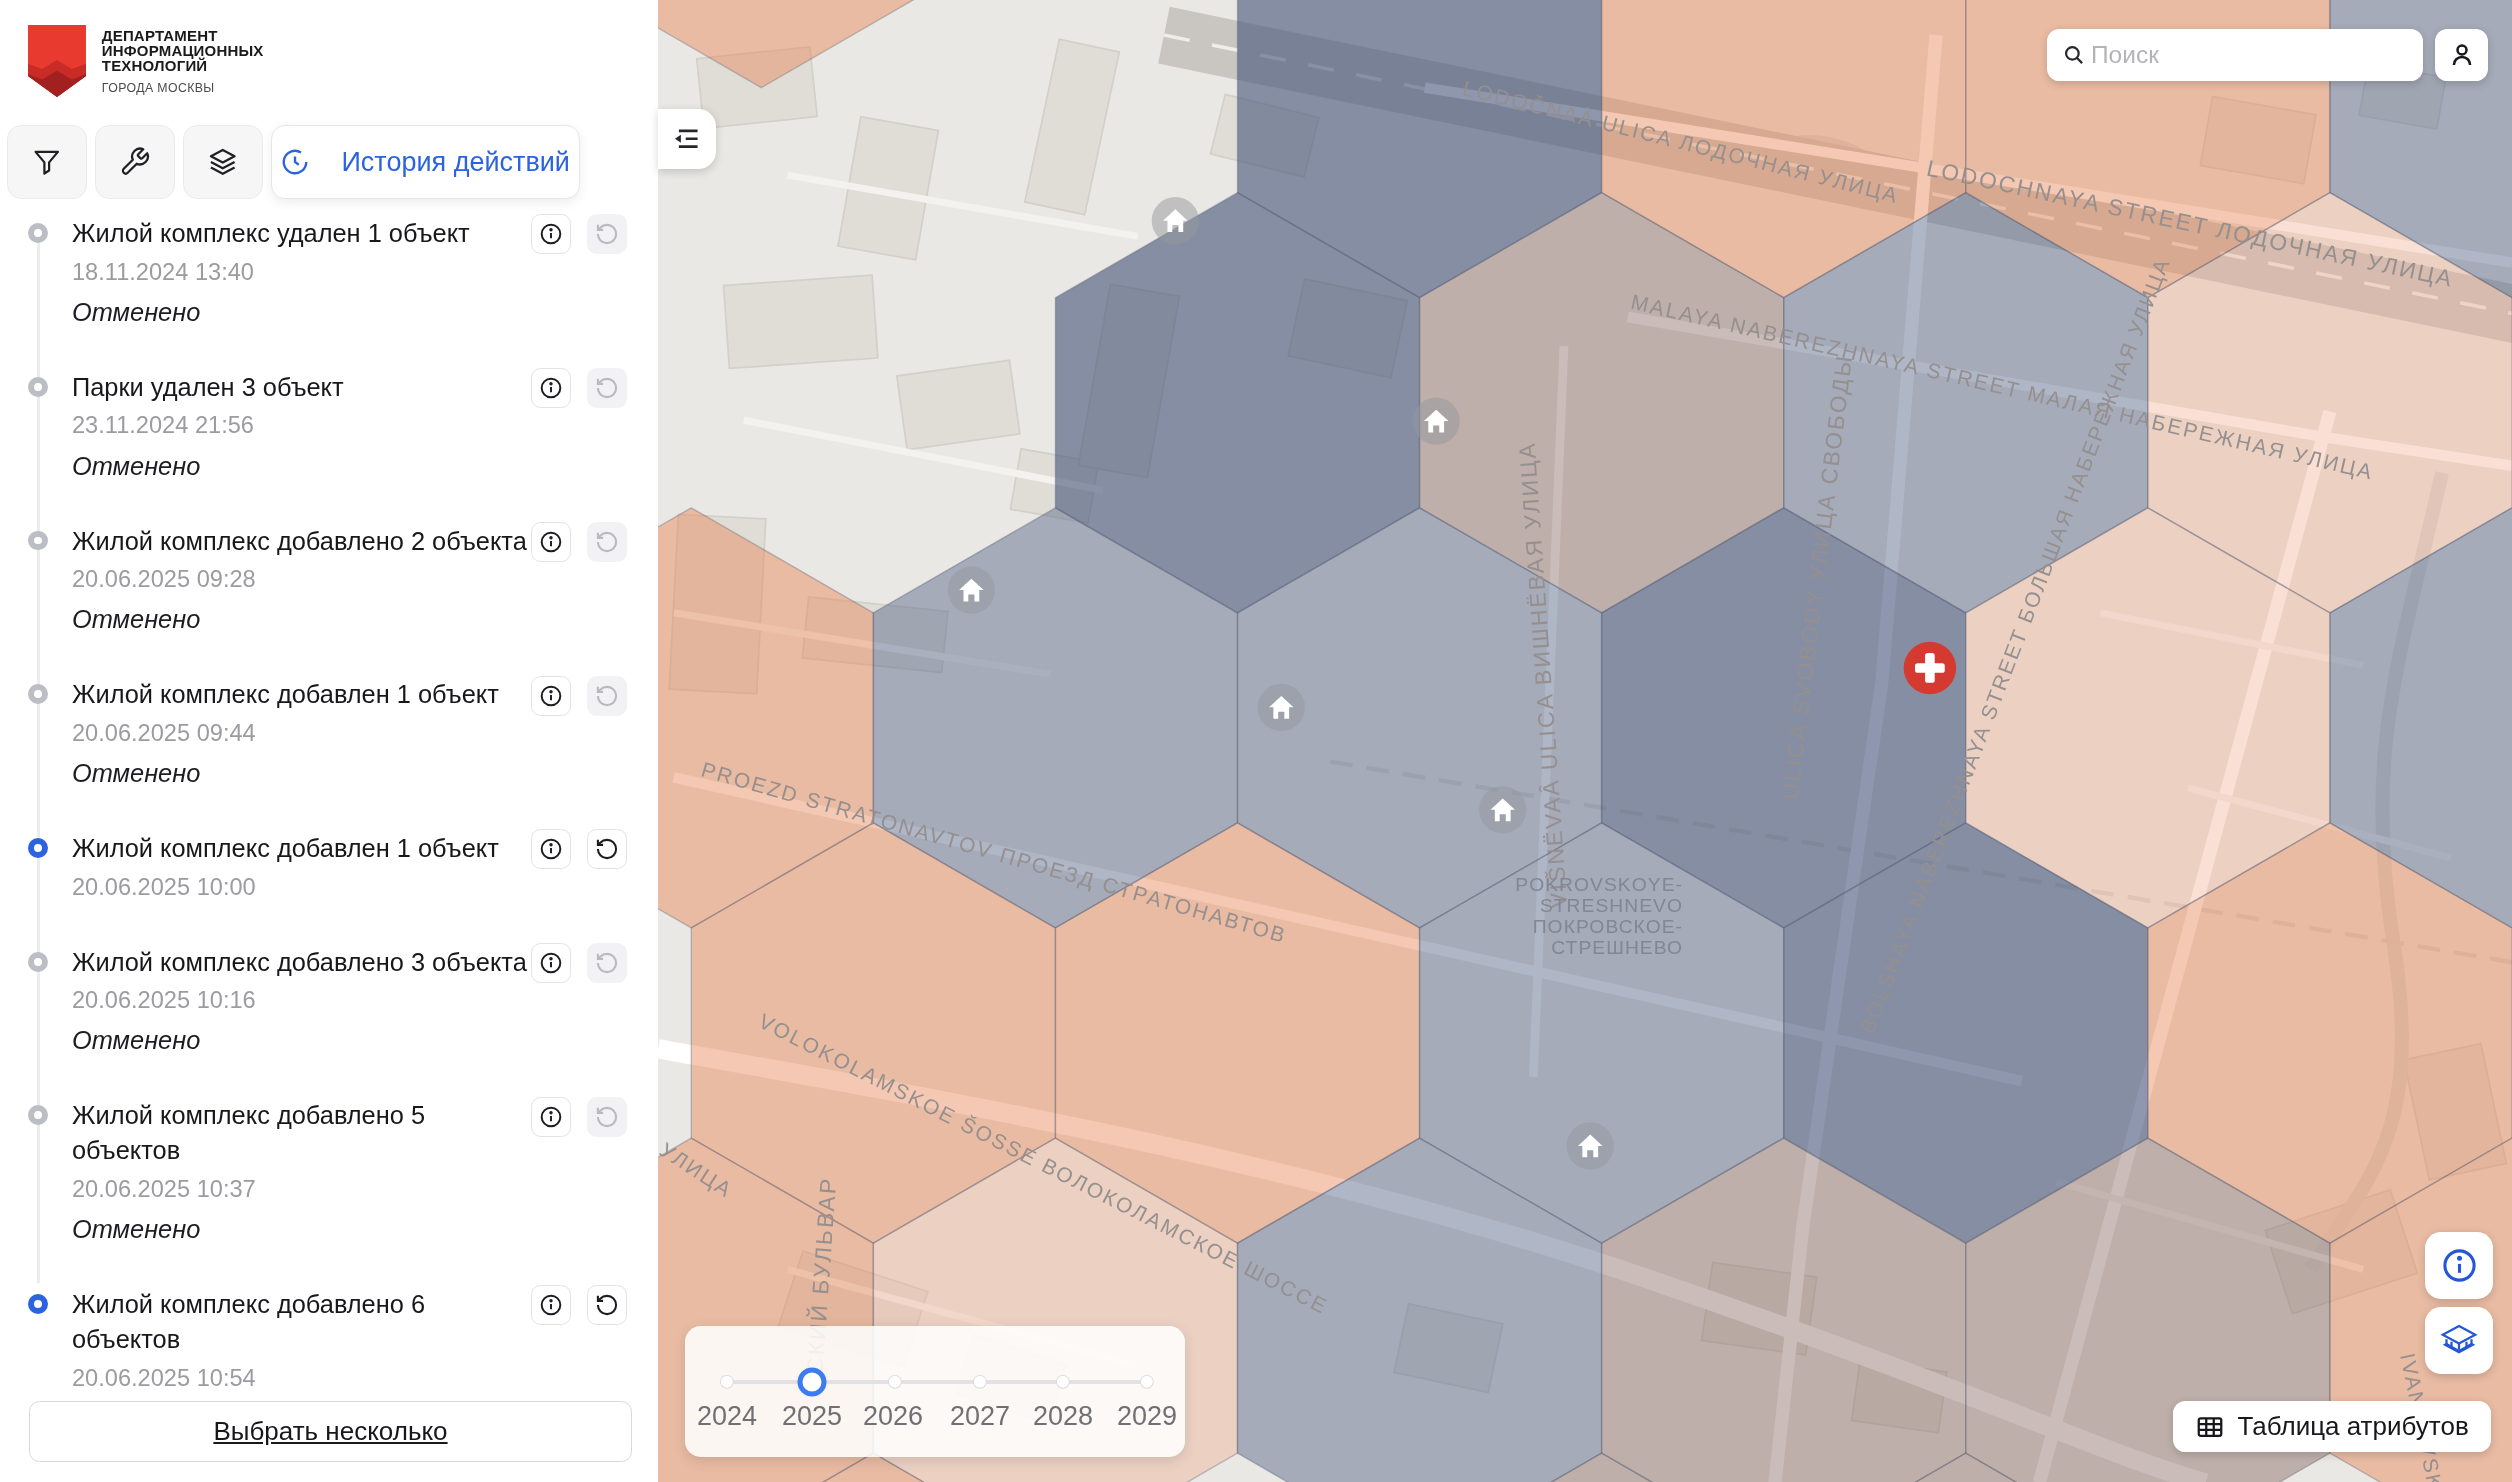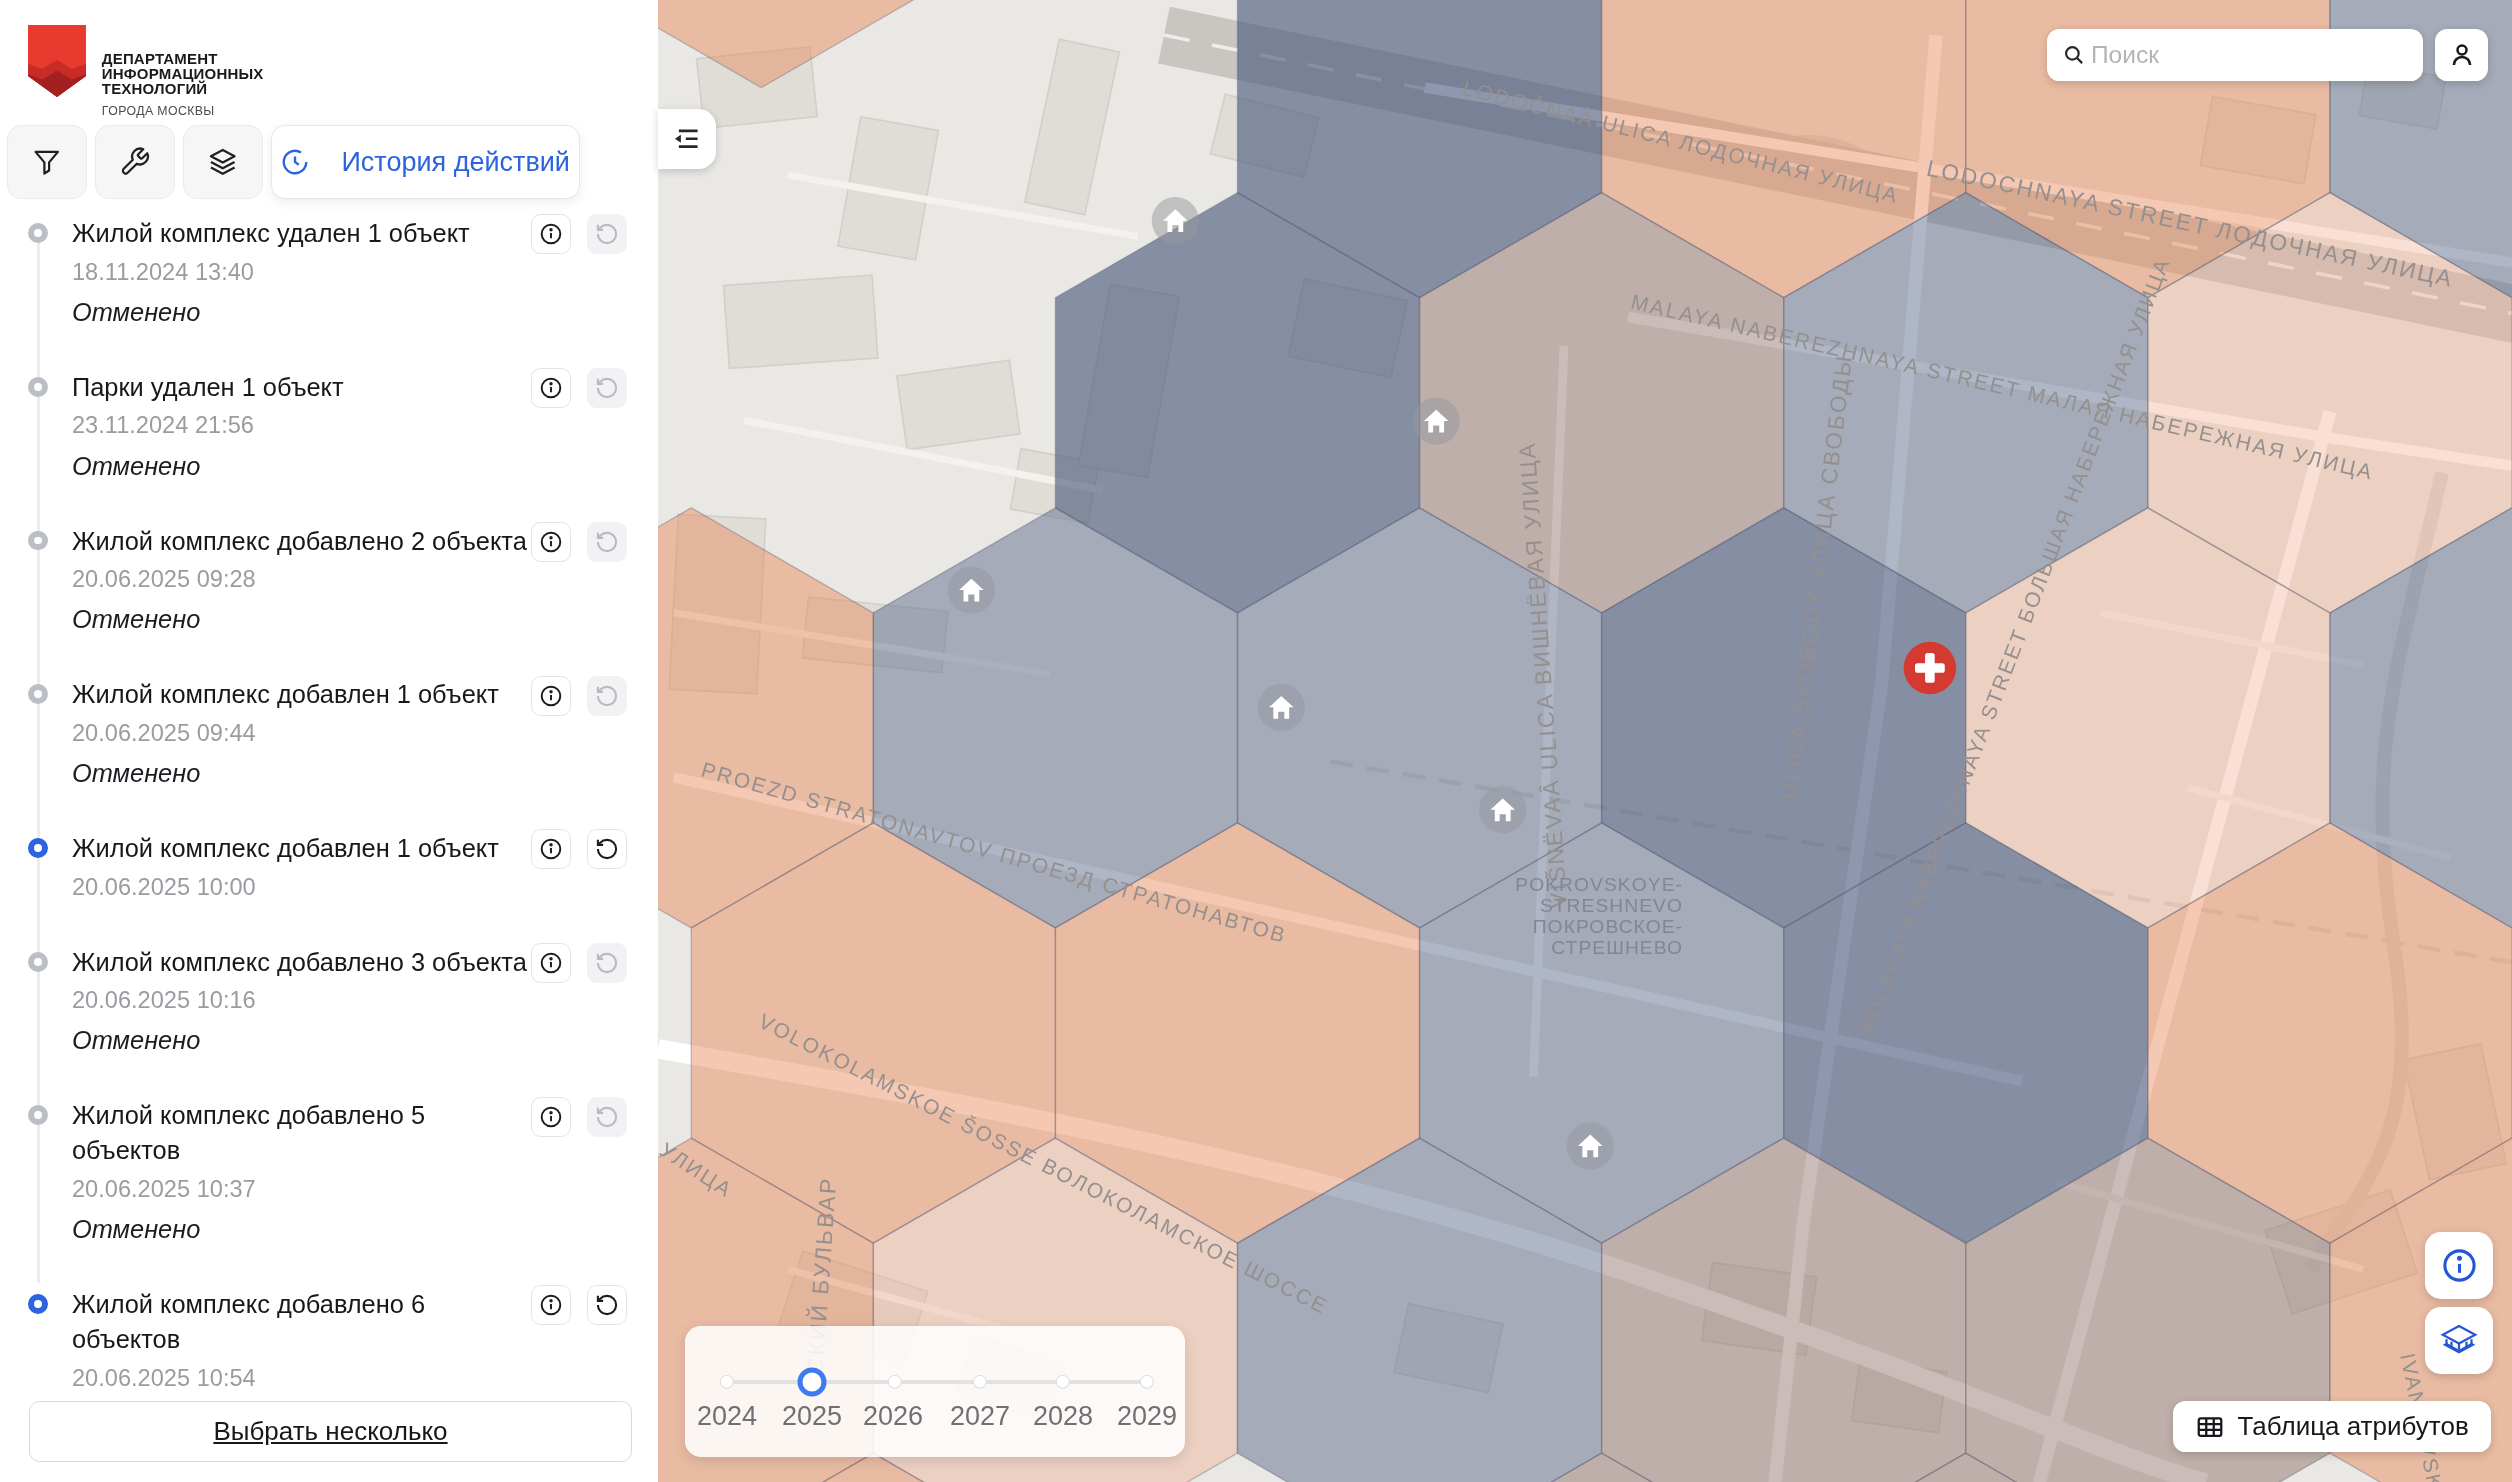--- a/index.html
+++ b/index.html
@@ -4,21 +4,21 @@
 <style>
   html,body{margin:0;padding:0;}
   body{width:2512px;height:1483px;position:relative;overflow:hidden;background:#fff;
        font-family:"Liberation Sans",sans-serif;color:#17171c;}
   
   #map-wrap{position:absolute;left:658px;top:0;width:1854px;height:1483px;background:#eae8e4;}
   #map-svg{position:absolute;left:0;top:0;}
   
   #sidebar{position:absolute;left:0;top:0;width:658px;height:1483px;background:#fff;z-index:5;}
   #logo{position:absolute;left:28px;top:24.5px;display:flex;}
-  #logo-text{margin-left:15.8px;padding-top:3.5px;margin-top:23px;}
+  #logo-text{margin-left:15.8px;padding-top:3.5px;}
   .logo-line{font-size:15px;line-height:15px;font-weight:bold;color:#1a1a1a;letter-spacing:0.2px;}
   .logo-sub{font-size:12.3px;color:#4a4a4a;margin-top:7.9px;letter-spacing:0.4px;}
   #tabs{position:absolute;left:7px;top:125px;display:flex;gap:7.9px;}
   .tab{height:74px;width:80px;border-radius:14px;background:#f6f6f7;border:0.9px solid #ebebee;
        display:flex;align-items:center;justify-content:center;box-sizing:border-box;color:#202024;gap:17px;}
   .tab.active{width:309px;background:#fff;border:0.9px solid #e7e7ea;box-shadow:0 3.5px 10.5px rgba(0,0,0,.07);color:#2b63e0;}
   .tab.active .tab-label{font-size:27px;font-weight:500;margin-left:14px;color:#2b63e0;}
   
   #hist{position:absolute;left:0;top:216px;width:658px;}
   #tl-line{position:absolute;left:37px;top:236px;width:2.6px;height:1047px;background:#ececef;z-index:0;}
@@ -247,21 +247,21 @@
         </div>
         <div class="ib undo disabled">
           <svg width="26" height="26" viewBox="0 0 24 24" fill="none" stroke="currentColor" stroke-width="1.9">
             <path d="M3.6 12a8.4 8.4 0 1 0 8.4-8.4 9 9 0 0 0-6.3 2.56L3.6 8.2"></path>
             <path d="M3.6 3.4v4.8h4.8"></path>
           </svg>
         </div>
       </div>
       <div class="hist-item">
         <div class="h-dot"></div>
-        <div class="h-title">Парки удален 1 объект</div>
+        <div class="h-title">Парки удален 3 объект</div>
         <div class="h-date">23.11.2024 21:56</div>
         <div class="h-status">Отменено</div>
         <div class="ib info">
           <svg width="26" height="26" viewBox="0 0 24 24" fill="none" stroke="currentColor" stroke-width="1.8">
             <circle cx="12" cy="12" r="8.6"></circle>
             <path d="M12 11v5"></path>
             <circle cx="12" cy="8" r="0.7" fill="currentColor"></circle>
           </svg>
         </div>
         <div class="ib undo disabled">

